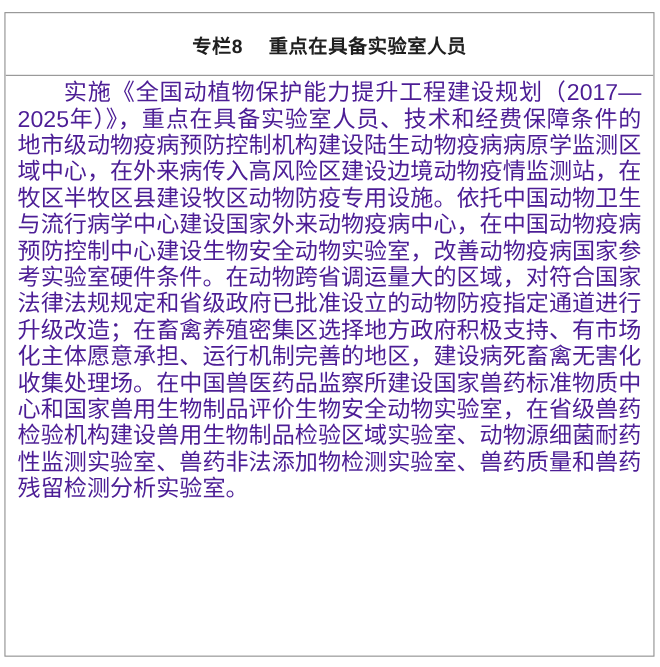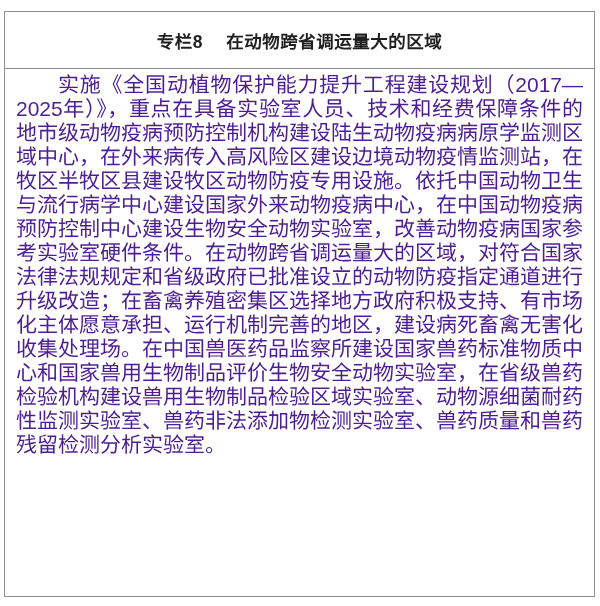--- a/index.html
+++ b/index.html
@@ -52,16 +52,16 @@
     text-align-last: left;
     text-indent: 2em;
     overflow: hidden;
   }
 </style>
 </head>
 <body>
 
 <div class="page">
   <div class="panel">
-    <div class="panel-title">专栏8　 在动物跨省调运量大的区域</div>
+    <div class="panel-title">专栏8　 重点在具备实验室人员</div>
     <div class="panel-body">实施《全国动植物保护能力提升工程建设规划（2017—2025年）》，重点在具备实验室人员、技术和经费保障条件的地市级动物疫病预防控制机构建设陆生动物疫病病原学监测区域中心，在外来病传入高风险区建设边境动物疫情监测站，在牧区半牧区县建设牧区动物防疫专用设施。依托中国动物卫生与流行病学中心建设国家外来动物疫病中心，在中国动物疫病预防控制中心建设生物安全动物实验室，改善动物疫病国家参考实验室硬件条件。在动物跨省调运量大的区域，对符合国家法律法规规定和省级政府已批准设立的动物防疫指定通道进行升级改造；在畜禽养殖密集区选择地方政府积极支持、有市场化主体愿意承担、运行机制完善的地区，建设病死畜禽无害化收集处理场。在中国兽医药品监察所建设国家兽药标准物质中心和国家兽用生物制品评价生物安全动物实验室，在省级兽药检验机构建设兽用生物制品检验区域实验室、动物源细菌耐药性监测实验室、兽药非法添加物检测实验室、兽药质量和兽药残留检测分析实验室。</div>
   </div>
 </div>
 
 </body></html>

